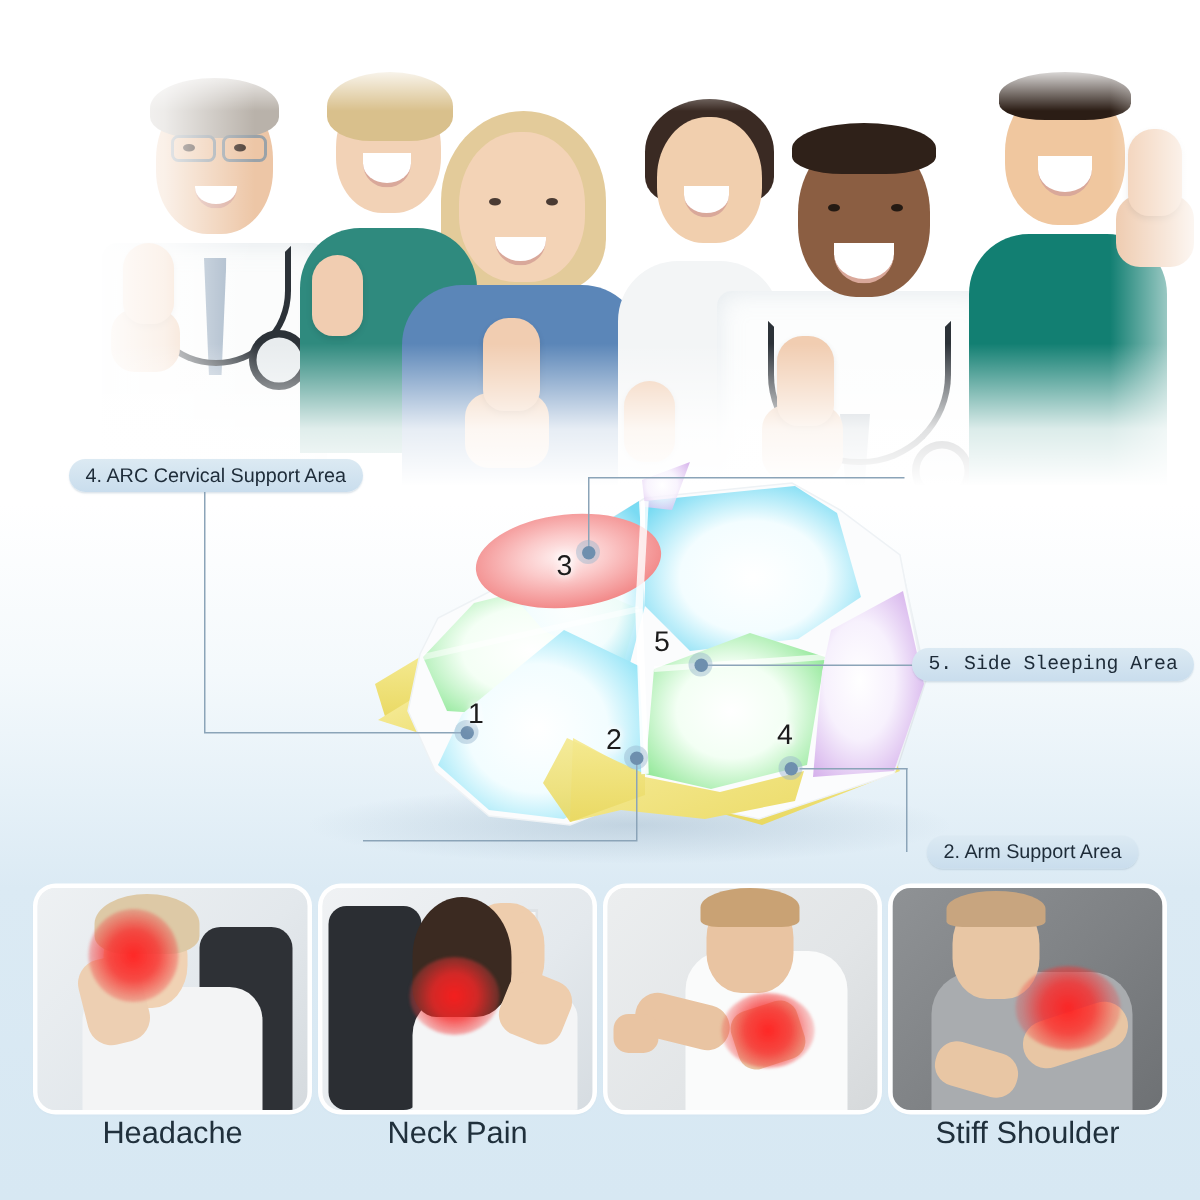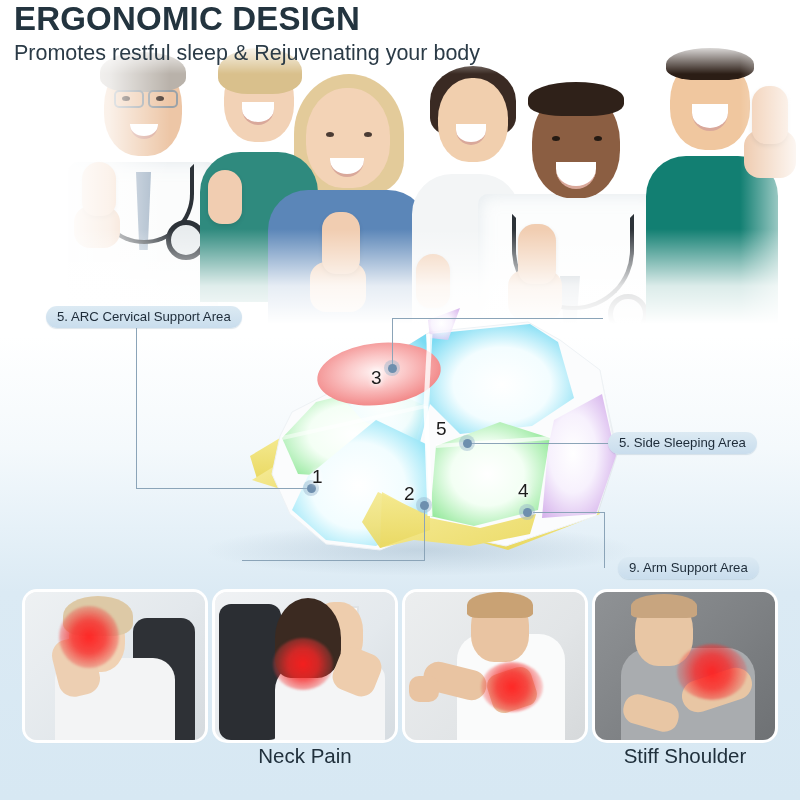--- a/index.html
+++ b/index.html
@@ -240,24 +240,20 @@
       <div class="fist" style="left:684px; top:86px; width:52px; height:48px;"></div>
       <div class="thumb" style="left:692px; top:42px; width:36px; height:58px;"></div>
     </div>
 
     <div class="fade-t"></div>
     <div class="fade-l"></div>
     <div class="fade-r"></div>
     <div class="fade-b"></div>
   </div>
 
-  <div class="header">
-    <div class="title">ERGONOMIC DESIGN</div>
-    <div class="subtitle">Promotes restful sleep &amp; Rejuvenating your body</div>
-  </div>
 
   <div class="pillow-wrap">
     <svg width="540" height="300" viewBox="0 0 540 300">
       <defs>
         <radialGradient id="gBlueA" cx="50%" cy="55%" r="65%">
           <stop offset="0%" stop-color="#ffffff"></stop>
           <stop offset="52%" stop-color="#f3fdff"></stop>
           <stop offset="100%" stop-color="#6fd8f2"></stop>
         </radialGradient>
         <radialGradient id="gBlueB" cx="48%" cy="52%" r="68%">
@@ -333,21 +329,21 @@
       <path d="M252,214 L300,240 L350,250 L406,236 L400,256 L340,268 L284,262 L250,270 Z" fill="url(#gYellow2)"></path>
       <path d="M248,214 L300,238 L300,252 L250,270 L232,244 Z" fill="url(#gYellow)" opacity="0.9"></path>
 
       <path d="M296,128 L300,238" stroke="#ffffff" stroke-width="5" fill="none" opacity="0.9"></path>
       <path d="M300,56 L296,128" stroke="#ffffff" stroke-width="5" fill="none" opacity="0.8"></path>
       <path d="M306,168 L420,160" stroke="#ffffff" stroke-width="4" fill="none" opacity="0.7"></path>
       <path d="M152,160 L296,128" stroke="#ffffff" stroke-width="4" fill="none" opacity="0.5"></path>
     </svg>
   </div>
 
-  <div class="pill" style="left:46px; top:306px;">5. ARC Cervical Support Area</div>
+  <div class="pill" style="left:46px; top:306px;">4. ARC Cervical Support Area</div>
   <div class="leader v" style="left:136px; top:328px; height:160px;"></div>
   <div class="leader h" style="left:136px; top:488px; width:175px;"></div>
   <div class="marker" style="left:303px; top:480px;">
       <i></i>
     </div>
   <div class="numlabel" style="left:312px; top:466px;">1</div>
 
   <div class="leader h" style="left:242px; top:560px; width:182px;"></div>
   <div class="leader v" style="left:424px; top:505px; height:56px;"></div>
   <div class="marker" style="left:416px; top:497px;">
@@ -355,47 +351,48 @@
     </div>
   <div class="numlabel" style="left:404px; top:483px;">2</div>
 
   <div class="leader h" style="left:392px; top:318px; width:211px;"></div>
   <div class="leader v" style="left:392px; top:318px; height:48px;"></div>
   <div class="marker" style="left:384px; top:360px;">
       <i></i>
     </div>
   <div class="numlabel" style="left:371px; top:367px;">3</div>
 
-  <div class="pill" style="left:618px; top:557px;">9. Arm Support Area</div>
+  <div class="pill" style="left:618px; top:557px;">2. Arm Support Area</div>
   <div class="leader h" style="left:533px; top:512px; width:72px;"></div>
   <div class="leader v" style="left:604px; top:512px; height:56px;"></div>
   <div class="marker" style="left:519px; top:504px;">
       <i></i>
     </div>
   <div class="numlabel" style="left:518px; top:480px;">4</div>
 
-  <div class="pill" style="left:608px; top:432px;">5. Side Sleeping Area</div>
+  <div class="pill" style="left:608px; top:432px;font-family:Liberation Mono, monospace;">5. Side Sleeping Area</div>
   <div class="leader h" style="left:470px; top:443px; width:140px;"></div>
   <div class="marker" style="left:459px; top:435px;">
       <i></i>
     </div>
   <div class="numlabel" style="left:436px; top:418px;">5</div>
 
   <div class="tiles">
 
     <div class="tile" style="left:25px;">
       <div class="scene" style="background:linear-gradient(135deg,#eef1f3 0%,#e3e8ec 55%,#d5dade 100%);">
         <div style="position:absolute;left:108px;top:26px;width:62px;height:122px;background:#2e3136;border-radius:14px 14px 0 0;"></div>
         <div style="position:absolute;left:30px;top:66px;width:120px;height:84px;background:#f3f4f5;border-radius:22px 22px 0 0;"></div>
         <div style="position:absolute;left:44px;top:12px;width:56px;height:68px;background:#f0d2b4;border-radius:48% 48% 42% 42%;"></div>
         <div style="position:absolute;left:38px;top:4px;width:70px;height:40px;background:#ddc9a6;border-radius:50% 50% 30% 30%;"></div>
         <div style="position:absolute;left:30px;top:46px;width:42px;height:58px;background:#edcfb2;border-radius:16px;transform:rotate(-14deg);"></div>
         <div class="pain" style="left:34px;top:14px;width:60px;height:62px;"></div>
       </div>
     </div>
+    <div class="caption" style="left:25px;">Headache</div>
 
     <div class="tile" style="left:215px;">
       <div class="scene" style="background:linear-gradient(135deg,#f0f2f4 0%,#e4e9ed 60%,#d6dce1 100%);">
         <div style="position:absolute;left:4px;top:12px;width:62px;height:136px;background:#2b2e33;border-radius:12px;"></div>
         <div style="position:absolute;left:100px;top:14px;width:40px;height:34px;background:#f6f7f8;border:2px solid #dfe3e6;"></div>
         <div style="position:absolute;left:60px;top:72px;width:110px;height:76px;background:#f4f5f6;border-radius:26px 14px 0 0;"></div>
         <div style="position:absolute;left:96px;top:10px;width:52px;height:64px;background:#eecdad;border-radius:44% 44% 40% 40%;"></div>
         <div style="position:absolute;left:60px;top:6px;width:66px;height:80px;background:#3b2a21;border-radius:50% 50% 36% 24%;"></div>
         <div style="position:absolute;left:120px;top:58px;width:44px;height:44px;background:#eecdad;border-radius:14px;transform:rotate(22deg);"></div>
         <div class="pain" style="left:58px;top:46px;width:60px;height:52px;"></div>

